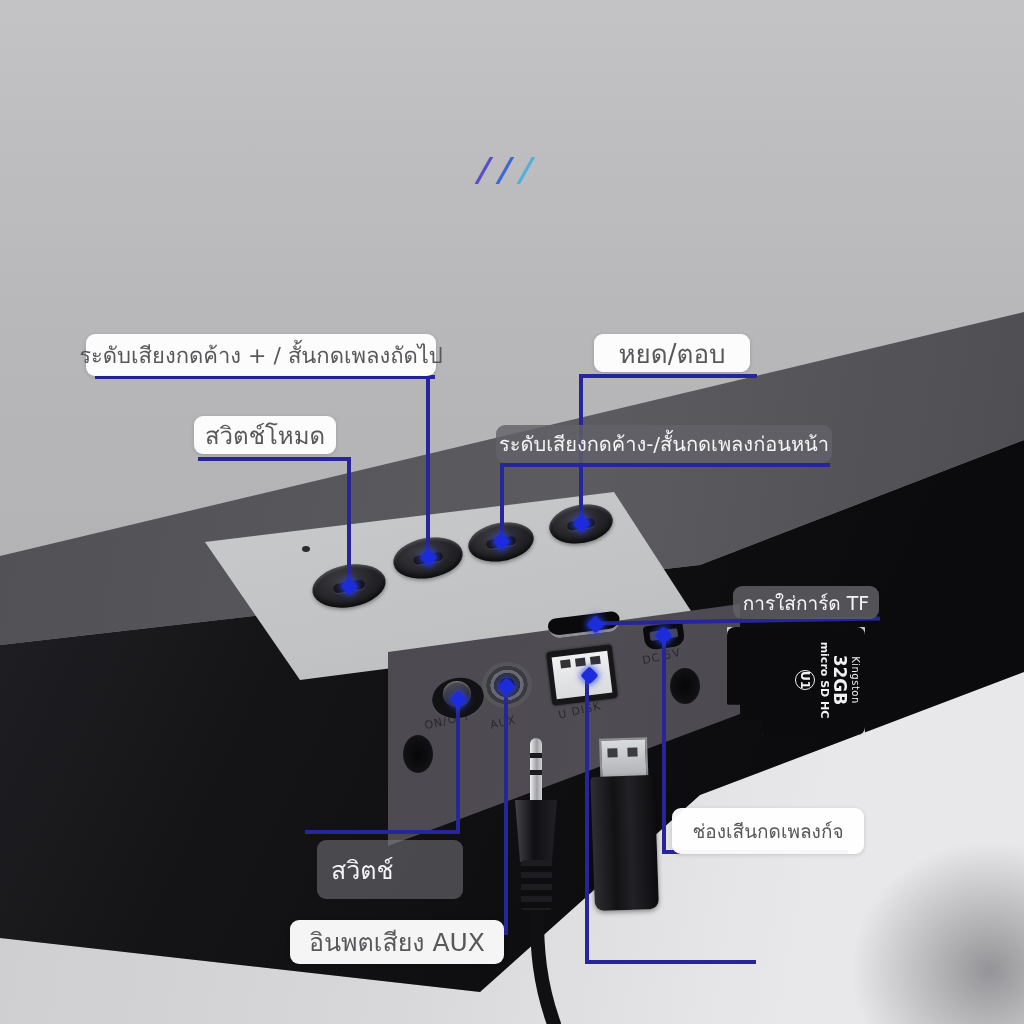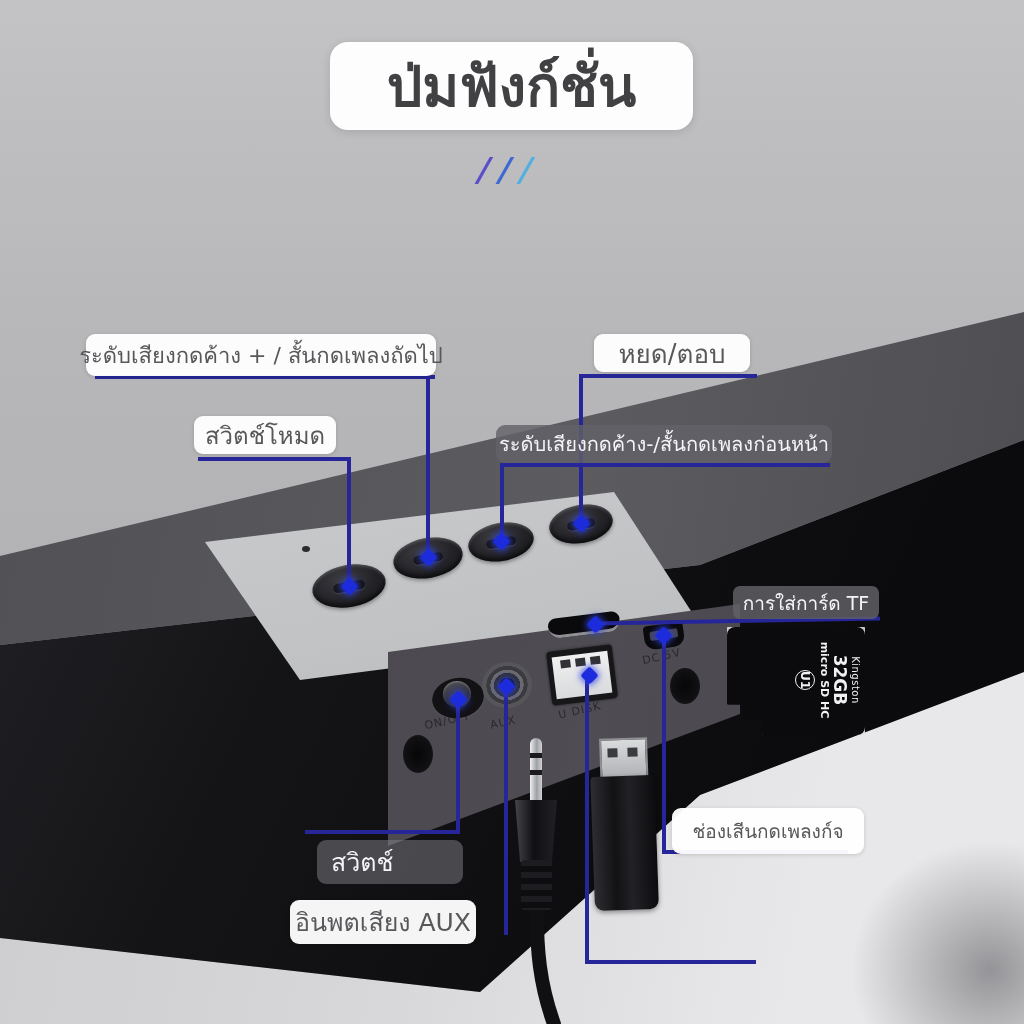--- a/index.html
+++ b/index.html
@@ -221,27 +221,24 @@
   <div class="bdot" style="left:589px;top:618px;"></div>
   <div class="bdot" style="left:657px;top:629px;"></div>
   <div class="bdot" style="left:452px;top:693px;"></div>
   <div class="bdot" style="left:500px;top:680px;"></div>
   <div class="bdot" style="left:583px;top:669px;"></div>
 
   <div class="pill light" style="left:86px;top:334px;width:350px;height:42px;font-size:22px;text-align:center;">ระดับเสียงกดค้าง + / สั้นกดเพลงถัดไป</div>
   <div class="pill light" style="left:594px;top:334px;width:156px;height:38px;font-size:26px;">หยด/ตอบ</div>
   <div class="pill light" style="left:194px;top:416px;width:142px;height:38px;font-size:24px;">สวิตช์โหมด</div>
   <div class="pill dark" style="left:496px;top:425px;width:336px;height:38px;font-size:20px;">ระดับเสียงกดค้าง-/สั้นกดเพลงก่อนหน้า</div>
-  <div class="pill dark" style="left:733px;top:586px;width:146px;height:33px;font-size:19px;border-radius:7px;">การใส่การ์ด TF</div>
-  <div class="pill dark" style="left:317px;top:840px;width:146px;height:44px;font-size:25px;justify-content:flex-start;padding-left:14px;box-sizing:border-box;background:rgba(130,130,136,.5);">สวิตช์</div>
+  <div class="pill dark" style="left:733px;top:586px;width:146px;height:33px;font-size:19px;">การใส่การ์ด TF</div>
+  <div class="pill dark" style="left:317px;top:840px;width:146px;height:59px;font-size:25px;justify-content:flex-start;padding-left:14px;box-sizing:border-box;background:rgba(130,130,136,.5);">สวิตช์</div>
   <div class="pill light" style="left:672px;top:808px;width:192px;height:46px;font-size:19px;">ช่องเสีนกดเพลงก์จ</div>
-  <div class="pill light" style="left:290px;top:900px;width:186px;height:44px;font-size:25px;">อินพตเสียง AUX</div>
-
-  <div class="abs title-pill">
-    <span class="title-text">ป่มฟังก์ชั่น</span>
-  </div>
+  <div class="pill light" style="left:290px;top:920px;width:214px;height:44px;font-size:25px;">อินพตเสียง AUX</div>
+
   <div class="abs slashes">
     <span style="color:#5a4fc8;">/</span>
     <span style="color:#3e68d2;">/</span>
     <span style="color:#54aede;">/</span>
   </div>
 
 </div>
 
 </body></html>

